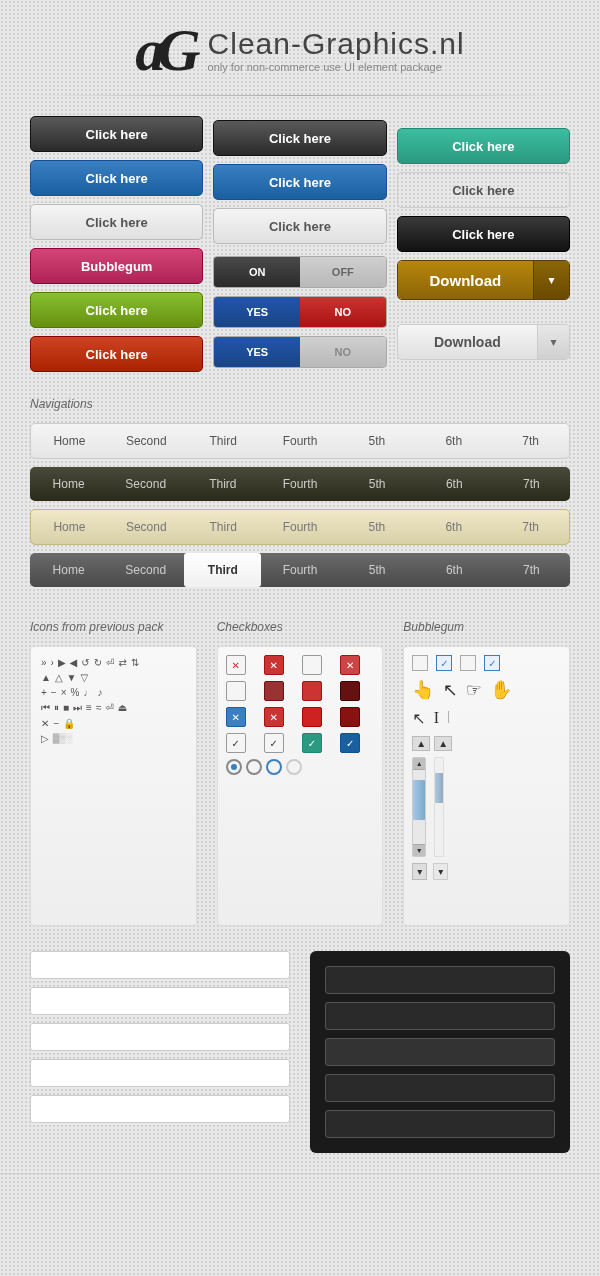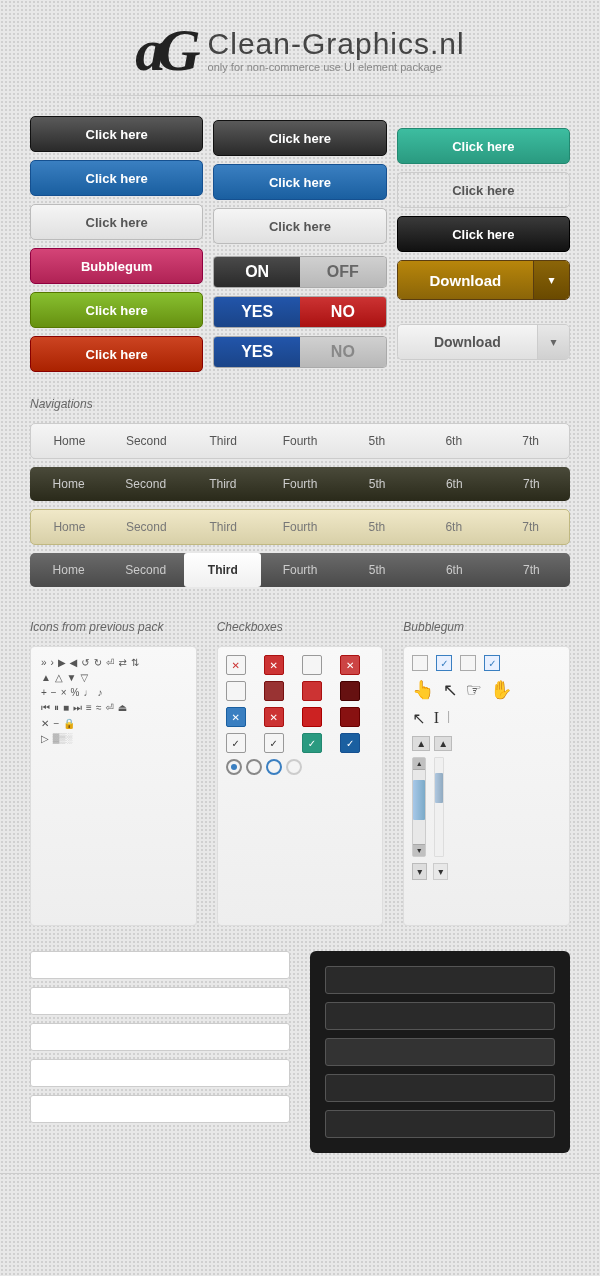--- a/index.html
+++ b/index.html
@@ -134,21 +134,21 @@
       border-radius: 4px;
       overflow: hidden;
       border: 1px solid #aaa;
       height: 32px;
     }
     .toggle-btn {
       flex: 1;
       display: flex;
       align-items: center;
       justify-content: center;
-      font-size: 16px;
+      font-size: 11px;
       font-weight: bold;
       cursor: pointer;
       text-align: center;
     }
     .toggle-off {
       background: linear-gradient(to bottom, #d0d0d0, #b8b8b8);
       color: #666;
     }
     .toggle-on-active {
       background: linear-gradient(to bottom, #4a4a4a, #2a2a2a);

